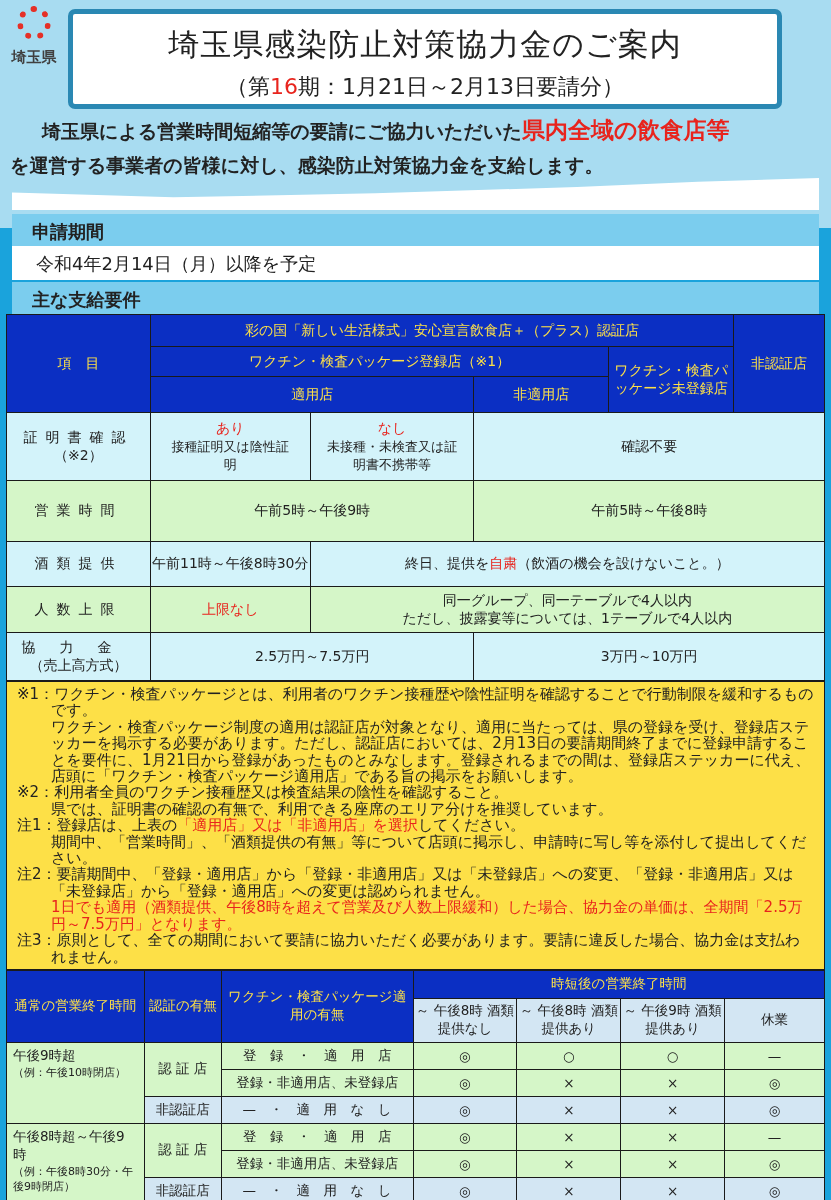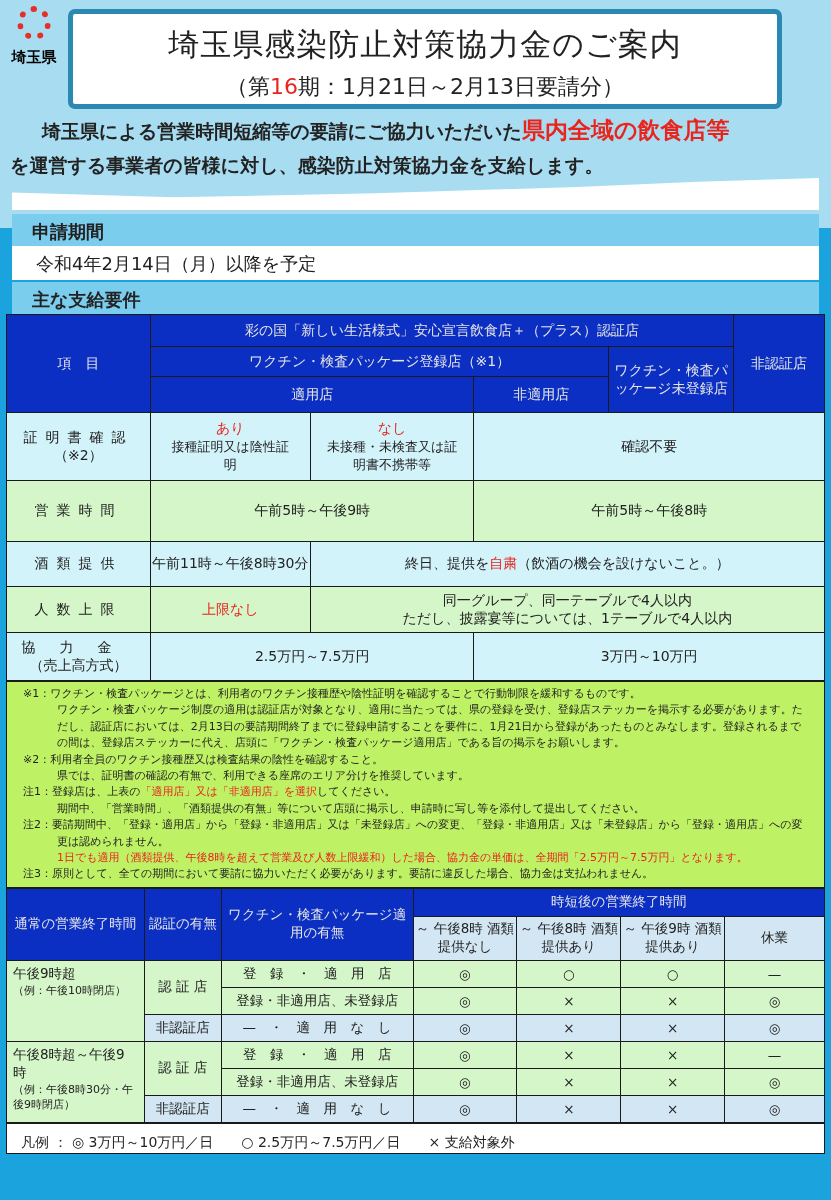--- a/index.html
+++ b/index.html
@@ -1,39 +1,39 @@
 <!DOCTYPE html>
 <html><head>
 <meta charset="utf-8">
 <style>
 *{box-sizing:border-box;margin:0;padding:0}
 body{width:831px;height:1200px;background:#1aa3dc;font-family:"DejaVu Sans","Liberation Sans",sans-serif;color:#222;position:relative;overflow:hidden}
 .top{position:absolute;left:0;top:0;width:831px;height:228px;background:#a8dcf1}
 .wave{position:absolute;left:12px;top:178px;width:807px;height:32px;background:#fff;clip-path:polygon(0 45%,20% 60%,45% 48%,70% 28%,85% 12%,100% 0,100% 100%,0 100%)}
 .logo{position:absolute;left:8px;top:6px;width:52px;text-align:center}
 .logo-mark{width:34px;height:34px;margin:0 auto;border:6px dotted #e53027;border-radius:50%}
-.logo-text{font-weight:bold;font-size:15px;margin-top:8px;color:#000000}
+.logo-text{font-weight:bold;font-size:15px;margin-top:8px;color:#404040}
 .title-box{position:absolute;left:68px;top:9px;width:714px;height:100px;background:#fff;border:5px solid #2a88b3;border-radius:7px;text-align:center}
 .title{font-size:31px;margin-top:10px;letter-spacing:1px}
 .subtitle{font-size:22px;margin-top:6px}
 .red{color:#e8241d}
 .intro{position:absolute;left:10px;top:113px;width:800px;font-size:19px;line-height:34px;font-weight:bold}
 .intro .l1{padding-left:32px}
 .intro .big{font-size:23px}
 .band{position:absolute;left:12px;width:807px}
 .band-label{height:32px;background:#7bcdee;font-weight:bold;font-size:18px;padding:6px 20px}
 .band-white{background:#fff;height:34px;font-size:18px;padding:6px 24px}
 table{border-collapse:collapse;width:100%}
 .main{position:absolute;left:6px;top:314px;width:819px;background:#7bcdee}
 .t1 td{border:1.5px solid #1a1a1a;text-align:center;vertical-align:middle;font-size:14px}
-.hd{background:#0b2fc3;color:#e5e5e5}
+.hd{background:#0b2fc3;color:#fde047}
 .blue{background:#d3f3fa}
 .green{background:#d5f6c8}
 .rowlbl{letter-spacing:8px}
-.notes{background:#bef264;border:1.5px solid #1a1a1a;font-size:11px;line-height:16.4px;padding:4px 16px}
+.notes{background:#fde047;border:1.5px solid #1a1a1a;font-size:15px;line-height:16.4px;padding:4px 10px}
 .notes p{padding-left:34px;text-indent:-34px}
 .notes .ind{padding-left:34px;text-indent:0}
 .t2 td{border:1.5px solid #1a1a1a;text-align:center;vertical-align:middle;font-size:13.5px}
 .h2l{background:#d3e6f3}
 .legend{background:#fff;border:1.5px solid #1a1a1a;height:31px;font-size:14px;padding:10px 14px}
 </style>
 </head>
 <body>
 
 <div class="top"></div>

